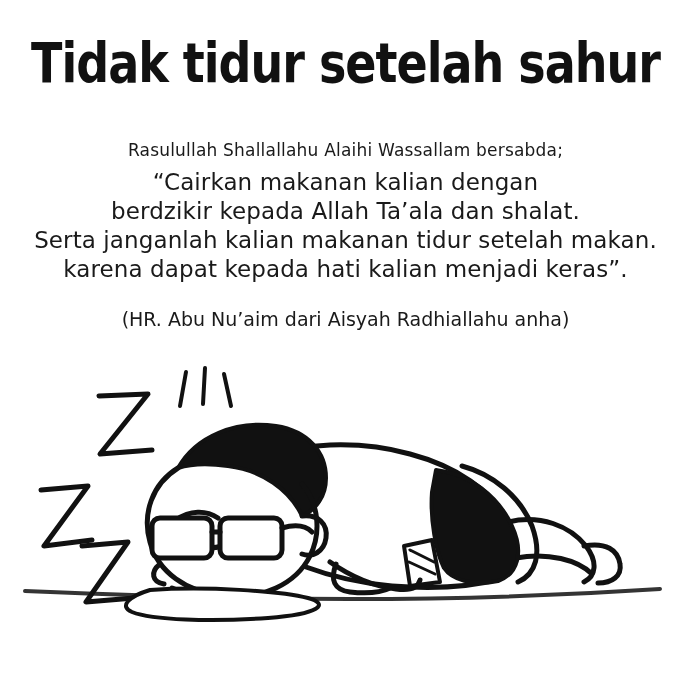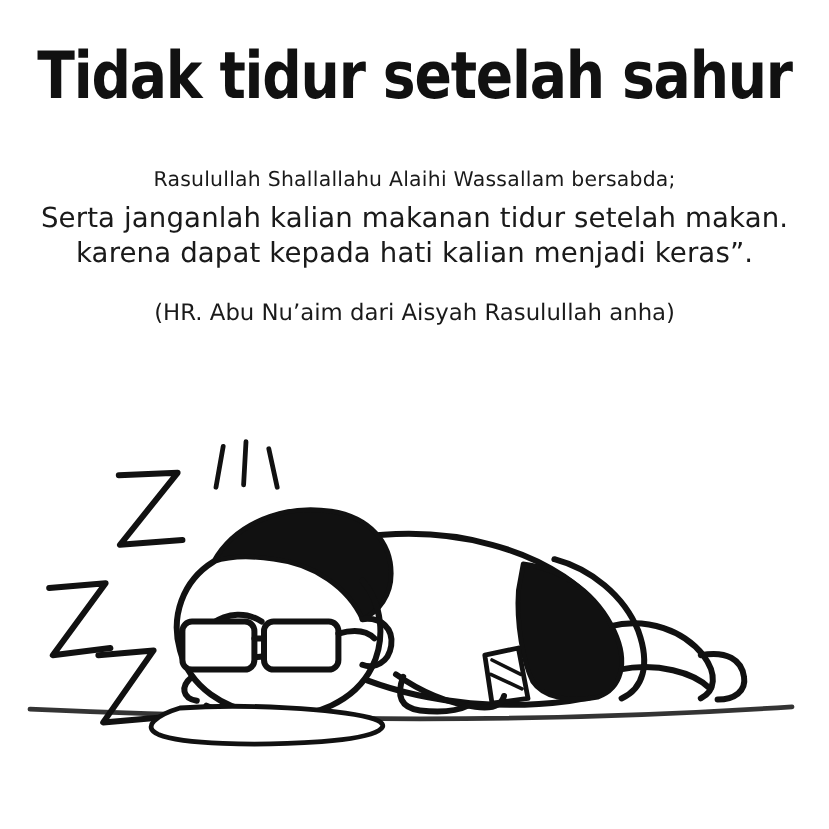--- a/index.html
+++ b/index.html
@@ -80,23 +80,25 @@
 </style>
 </head>
 <body>
 
 <div class="poster">
 
   <div class="title">Tidak tidur setelah sahur</div>
 
   <div class="quote-wrap">
     <div class="attribution-top">Rasulullah Shallallahu Alaihi Wassallam bersabda;</div>
+    <div class="quote-line">“Cairkan makanan kalian dengan</div>
+    <div class="quote-line">berdzikir kepada Allah Ta’ala dan shalat.</div>
     <div class="quote-line">Serta janganlah kalian makanan tidur setelah makan.</div>
     <div class="quote-line">karena dapat kepada hati kalian menjadi keras”.</div>
-    <div class="attribution-bottom">(HR. Abu Nu’aim dari Aisyah Rasulullah anha)</div>
+    <div class="attribution-bottom">(HR. Abu Nu’aim dari Aisyah Radhiallahu anha)</div>
   </div>
 
   <div class="illustration">
     <svg viewBox="0 0 691 341" xmlns="http://www.w3.org/2000/svg">
       <g fill="none" stroke="#111111" stroke-width="5" stroke-linecap="round" stroke-linejoin="round">
 
         <g stroke-width="4">
           <line x1="186" y1="22" x2="180" y2="56"></line>
           <line x1="205" y1="18" x2="203" y2="54"></line>
           <line x1="224" y1="24" x2="231" y2="56"></line>

